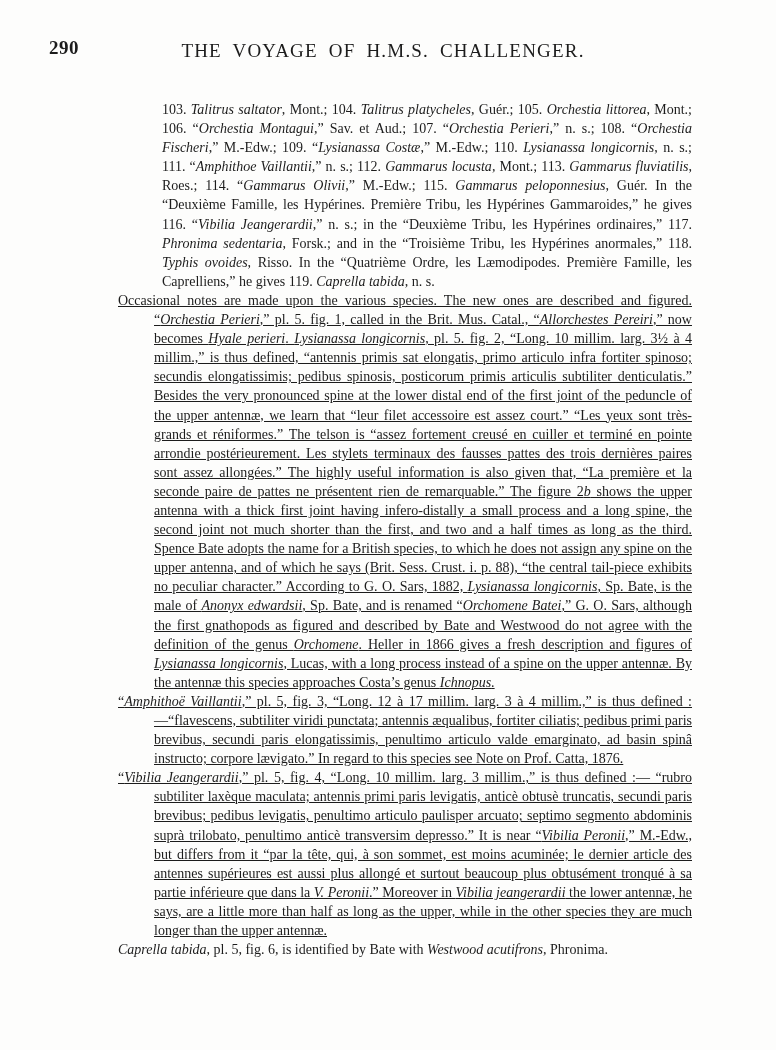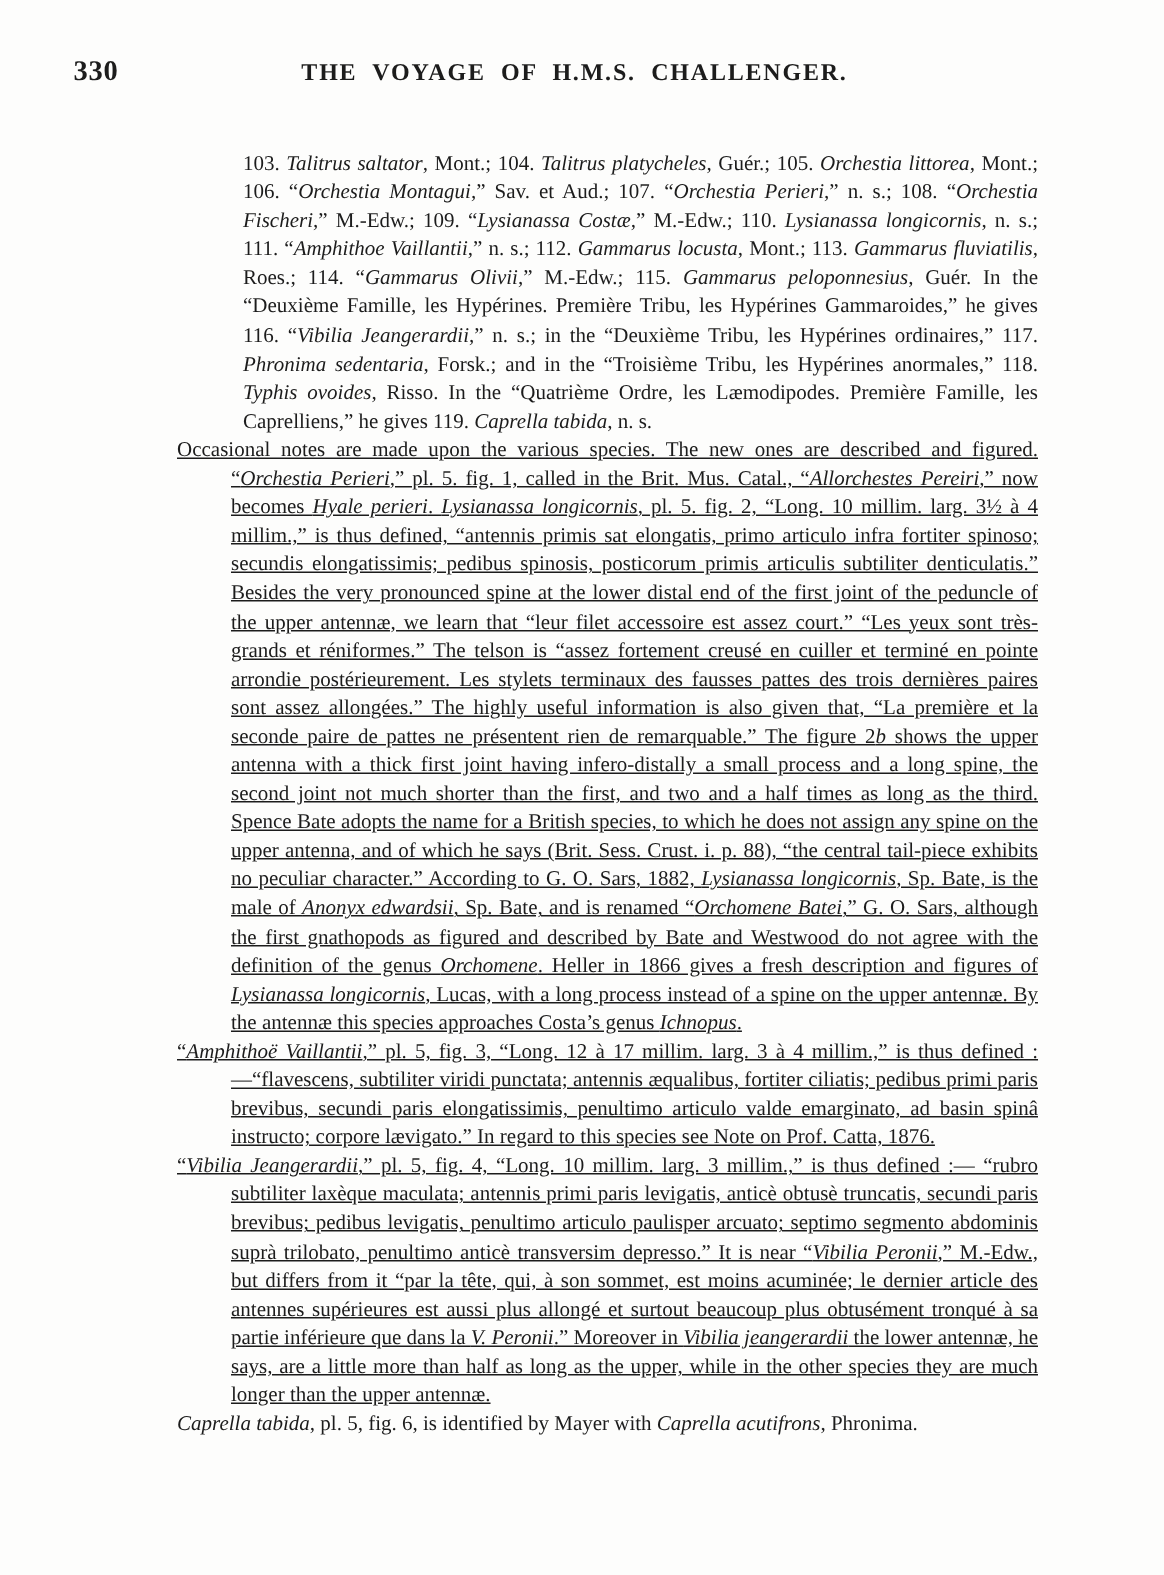--- a/index.html
+++ b/index.html
@@ -25,22 +25,22 @@
     top: 37px;
     font-size: 19px;
     font-weight: bold;
     letter-spacing: 0.5px;
   }
   .running-header {
     position: absolute;
     left: 383px;
     top: 40px;
     transform: translateX(-50%);
-    font-size: 16px;
-    font-weight: bold;
+    font-size: 19px;
+    font-weight: normal;
     letter-spacing: 1.2px;
     word-spacing: 5px;
     white-space: nowrap;
   }
   .text-block {
     position: absolute;
     left: 118px;
     top: 100px;
     width: 574px;
     font-size: 14px;
@@ -63,22 +63,22 @@
     padding-left: 0;
   }
   em {
     font-style: italic;
   }
 </style>
 </head>
 <body>
 
 <div class="page">
-  <div class="page-number">330</div>
+  <div class="page-number">290</div>
   <div class="running-header">THE VOYAGE OF H.M.S. CHALLENGER.</div>
   <main class="text-block" id="text-block">
       <p class="para block-indent"><span>103. </span><em>Talitrus saltator</em><span>, Mont.; 104. </span><em>Talitrus platycheles</em><span>, Guér.; 105. </span><em>Orchestia littorea</em><span>, Mont.; 106. “</span><em>Orchestia Montagui</em><span>,” Sav. et Aud.; 107. “</span><em>Orchestia Perieri</em><span>,” n. s.; 108. “</span><em>Orchestia Fischeri</em><span>,” M.-Edw.; 109. “</span><em>Lysianassa Costæ</em><span>,” M.-Edw.; 110. </span><em>Lysianassa longicornis</em><span>, n. s.; 111. “</span><em>Amphithoe Vaillantii</em><span>,” n. s.; 112. </span><em>Gammarus locusta</em><span>, Mont.; 113. </span><em>Gammarus fluviatilis</em><span>, Roes.; 114. “</span><em>Gammarus Olivii</em><span>,” M.-Edw.; 115. </span><em>Gammarus peloponnesius</em><span>, Guér. In the “Deuxième Famille, les Hypérines. Première Tribu, les Hypérines Gammaroides,” he gives 116. “</span><em>Vibilia Jeangerardii</em><span>,” n. s.; in the “Deuxième Tribu, les Hypérines ordinaires,” 117. </span><em>Phronima sedentaria</em><span>, Forsk.; and in the “Troisième Tribu, les Hypérines anormales,” 118. </span><em>Typhis ovoides</em><span>, Risso. In the “Quatrième Ordre, les Læmodipodes. Première Famille, les Caprelliens,” he gives 119. </span><em>Caprella tabida</em><span>, n. s.</span></p>
       <p class="para hanging"><span>Occasional notes are made upon the various species. The new ones are described and figured. “</span><em>Orchestia Perieri</em><span>,” pl. 5. fig. 1, called in the Brit. Mus. Catal., “</span><em>Allorchestes Pereiri</em><span>,” now becomes </span><em>Hyale perieri</em><span>. </span><em>Lysianassa longicornis</em><span>, pl. 5. fig. 2, “Long. 10 millim. larg. 3½ à 4 millim.,” is thus defined, “antennis primis sat elongatis, primo articulo infra fortiter spinoso; secundis elongatissimis; pedibus spinosis, posticorum primis articulis subtiliter denticulatis.” Besides the very pronounced spine at the lower distal end of the first joint of the peduncle of the upper antennæ, we learn that “leur filet accessoire est assez court.” “Les yeux sont très-grands et réniformes.” The telson is “assez fortement creusé en cuiller et terminé en pointe arrondie postérieurement. Les stylets terminaux des fausses pattes des trois dernières paires sont assez allongées.” The highly useful information is also given that, “La première et la seconde paire de pattes ne présentent rien de remarquable.” The figure 2</span><em>b</em><span> shows the upper antenna with a thick first joint having infero-distally a small process and a long spine, the second joint not much shorter than the first, and two and a half times as long as the third. Spence Bate adopts the name for a British species, to which he does not assign any spine on the upper antenna, and of which he says (Brit. Sess. Crust. i. p. 88), “the central tail-piece exhibits no peculiar character.” According to G. O. Sars, 1882, </span><em>Lysianassa longicornis</em><span>, Sp. Bate, is the male of </span><em>Anonyx edwardsii</em><span>, Sp. Bate, and is renamed “</span><em>Orchomene Batei</em><span>,” G. O. Sars, although the first gnathopods as figured and described by Bate and Westwood do not agree with the definition of the genus </span><em>Orchomene</em><span>. Heller in 1866 gives a fresh description and figures of </span><em>Lysianassa longicornis</em><span>, Lucas, with a long process instead of a spine on the upper antennæ. By the antennæ this species approaches Costa’s genus </span><em>Ichnopus</em><span>.</span></p>
       <p class="para hanging"><span>“</span><em>Amphithoë Vaillantii</em><span>,” pl. 5, fig. 3, “Long. 12 à 17 millim. larg. 3 à 4 millim.,” is thus defined :—“flavescens, subtiliter viridi punctata; antennis æqualibus, fortiter ciliatis; pedibus primi paris brevibus, secundi paris elongatissimis, penultimo articulo valde emarginato, ad basin spinâ instructo; corpore lævigato.” In regard to this species see Note on Prof. Catta, 1876.</span></p>
       <p class="para hanging"><span>“</span><em>Vibilia Jeangerardii</em><span>,” pl. 5, fig. 4, “Long. 10 millim. larg. 3 millim.,” is thus defined :— “rubro subtiliter laxèque maculata; antennis primi paris levigatis, anticè obtusè truncatis, secundi paris brevibus; pedibus levigatis, penultimo articulo paulisper arcuato; septimo segmento abdominis suprà trilobato, penultimo anticè transversim depresso.” It is near “</span><em>Vibilia Peronii</em><span>,” M.-Edw., but differs from it “par la tête, qui, à son sommet, est moins acuminée; le dernier article des antennes supérieures est aussi plus allongé et surtout beaucoup plus obtusément tronqué à sa partie inférieure que dans la </span><em>V. Peronii</em><span>.” Moreover in </span><em>Vibilia jeangerardii</em><span> the lower antennæ, he says, are a little more than half as long as the upper, while in the other species they are much longer than the upper antennæ.</span></p>
-      <p class="para flush"><em>Caprella tabida</em><span>, pl. 5, fig. 6, is identified by Mayer with </span><em>Caprella acutifrons</em><span>, Phronima.</span></p>
+      <p class="para flush"><em>Caprella tabida</em><span>, pl. 5, fig. 6, is identified by Bate with </span><em>Westwood acutifrons</em><span>, Phronima.</span></p>
     </main>
 </div>
 
 </body></html>

